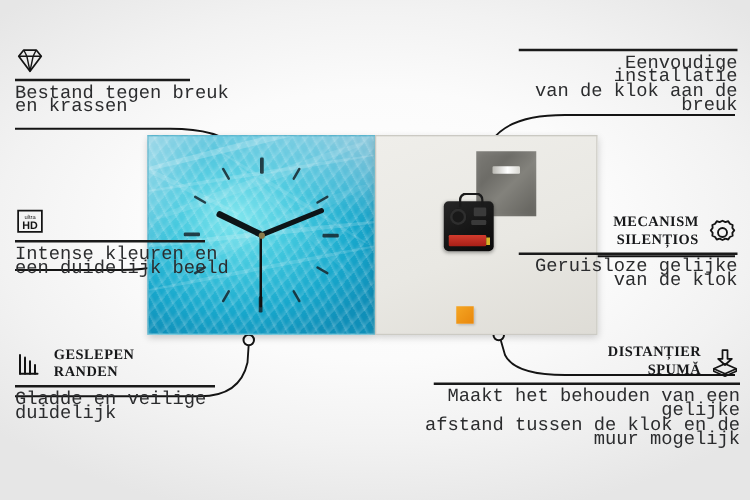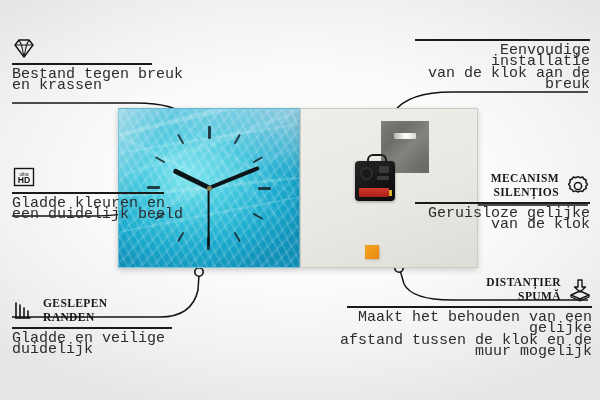--- a/index.html
+++ b/index.html
@@ -218,25 +218,25 @@
     <div class="co-head">
       <span class="ico">
         <svg viewBox="0 0 24 24">
           <rect x="2.5" y="3.5" width="19" height="17" fill="none" stroke="#141414" stroke-width="1.4"></rect>
           <text x="12" y="10.6" font-family="Liberation Sans, sans-serif" font-size="4.6" text-anchor="middle" fill="#141414">ultra</text>
           <text x="12" y="18.2" font-family="Liberation Sans, sans-serif" font-size="8.6" font-weight="bold" text-anchor="middle" fill="#141414">HD</text>
         </svg>
       </span>
     </div>
     <div class="co-rule" style="width:152px"></div>
-    <div class="co-sub">Gladde kleuren en
+    <div class="co-sub">Intense kleuren en
 een duidelijk beeld</div>
   </div>
 
-  <div class="callout left" style="left:12px;top:278px;width:190px;margin-top:19px;">
+  <div class="callout left" style="left:12px;top:278px;width:190px;">
     <div class="co-head">
       <span class="ico">
         <svg viewBox="0 0 24 24">
             <g stroke="#141414" stroke-width="1.6" stroke-linecap="round">
               <path d="M4 4 L4 19"></path>
               <path d="M8 6 L8 19"></path>
               <path d="M12 9 L12 19"></path>
               <path d="M16 12 L16 19"></path>
               <path d="M4 19 L18 19"></path>
             </g>

